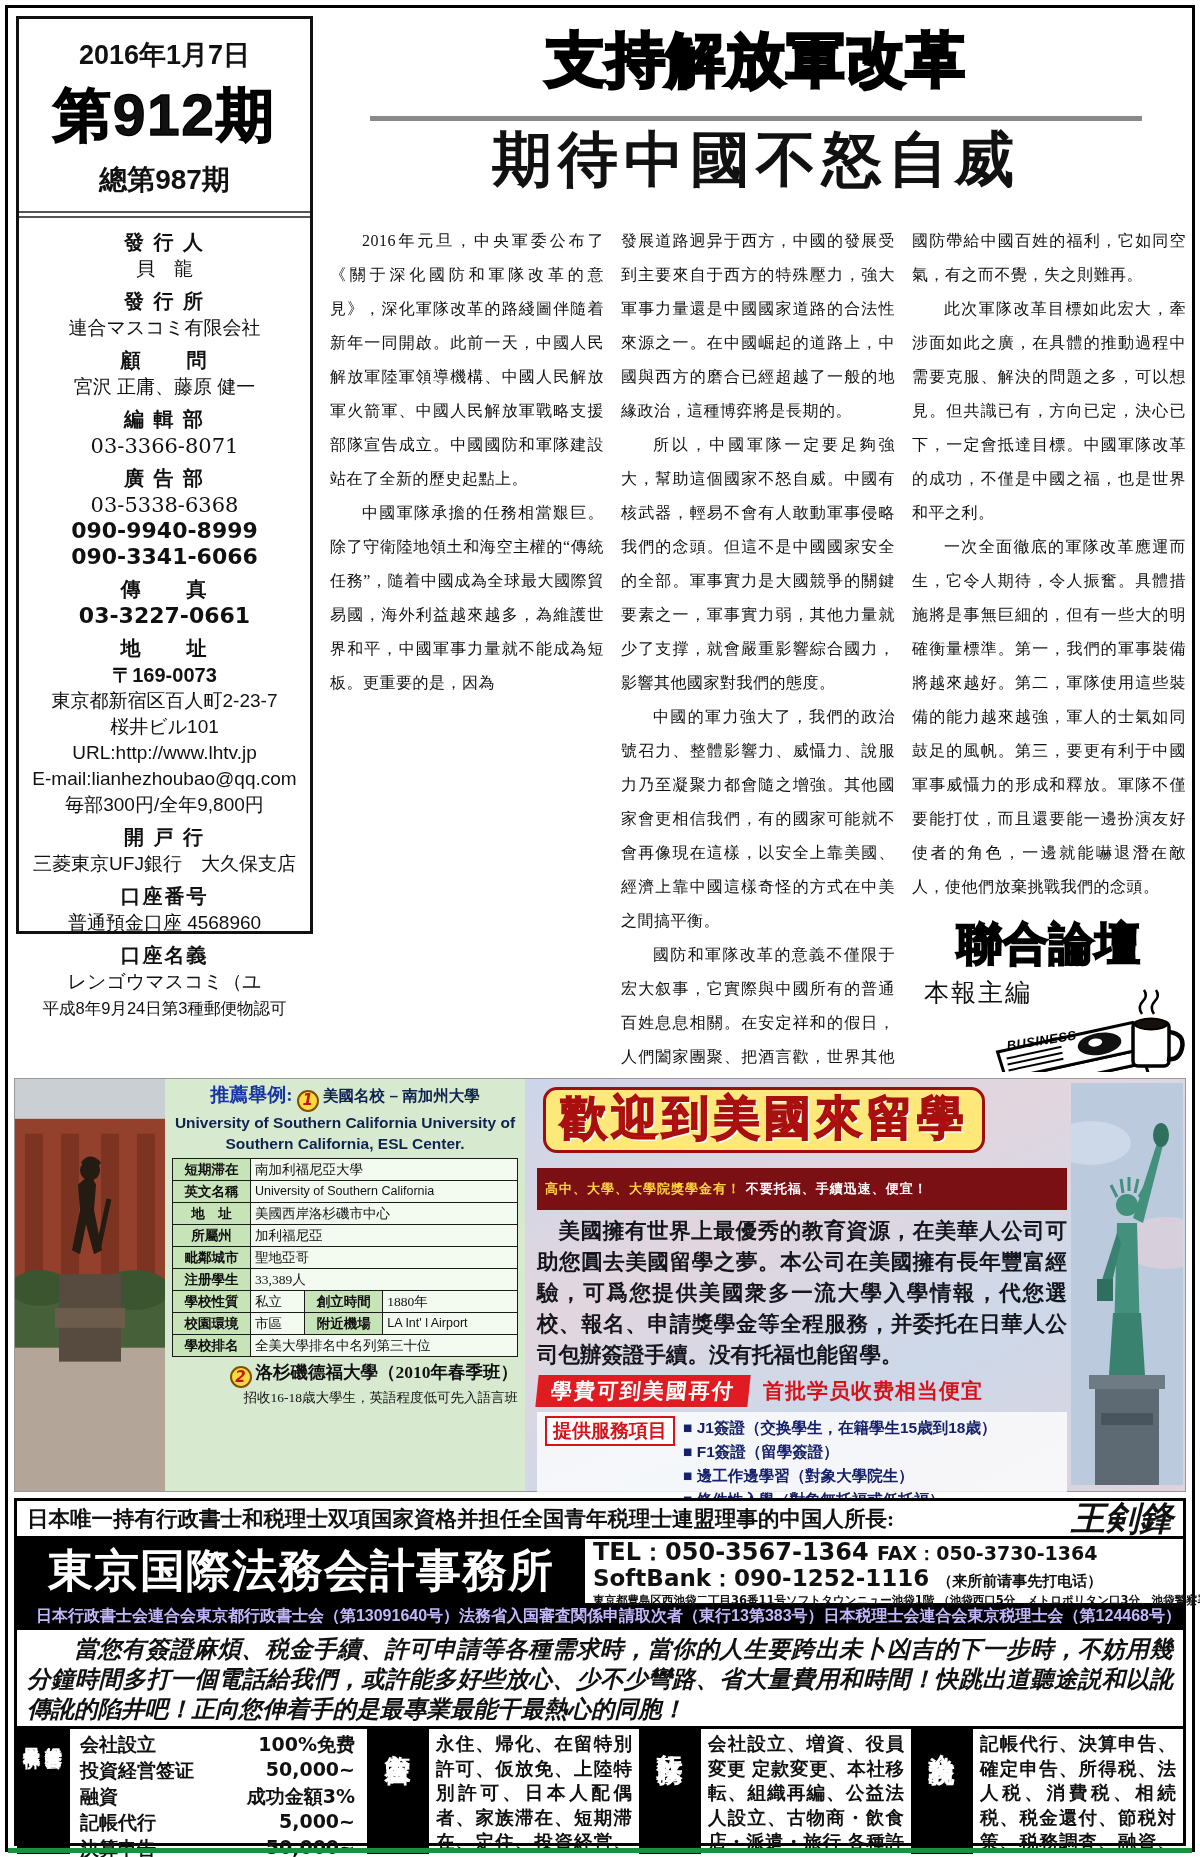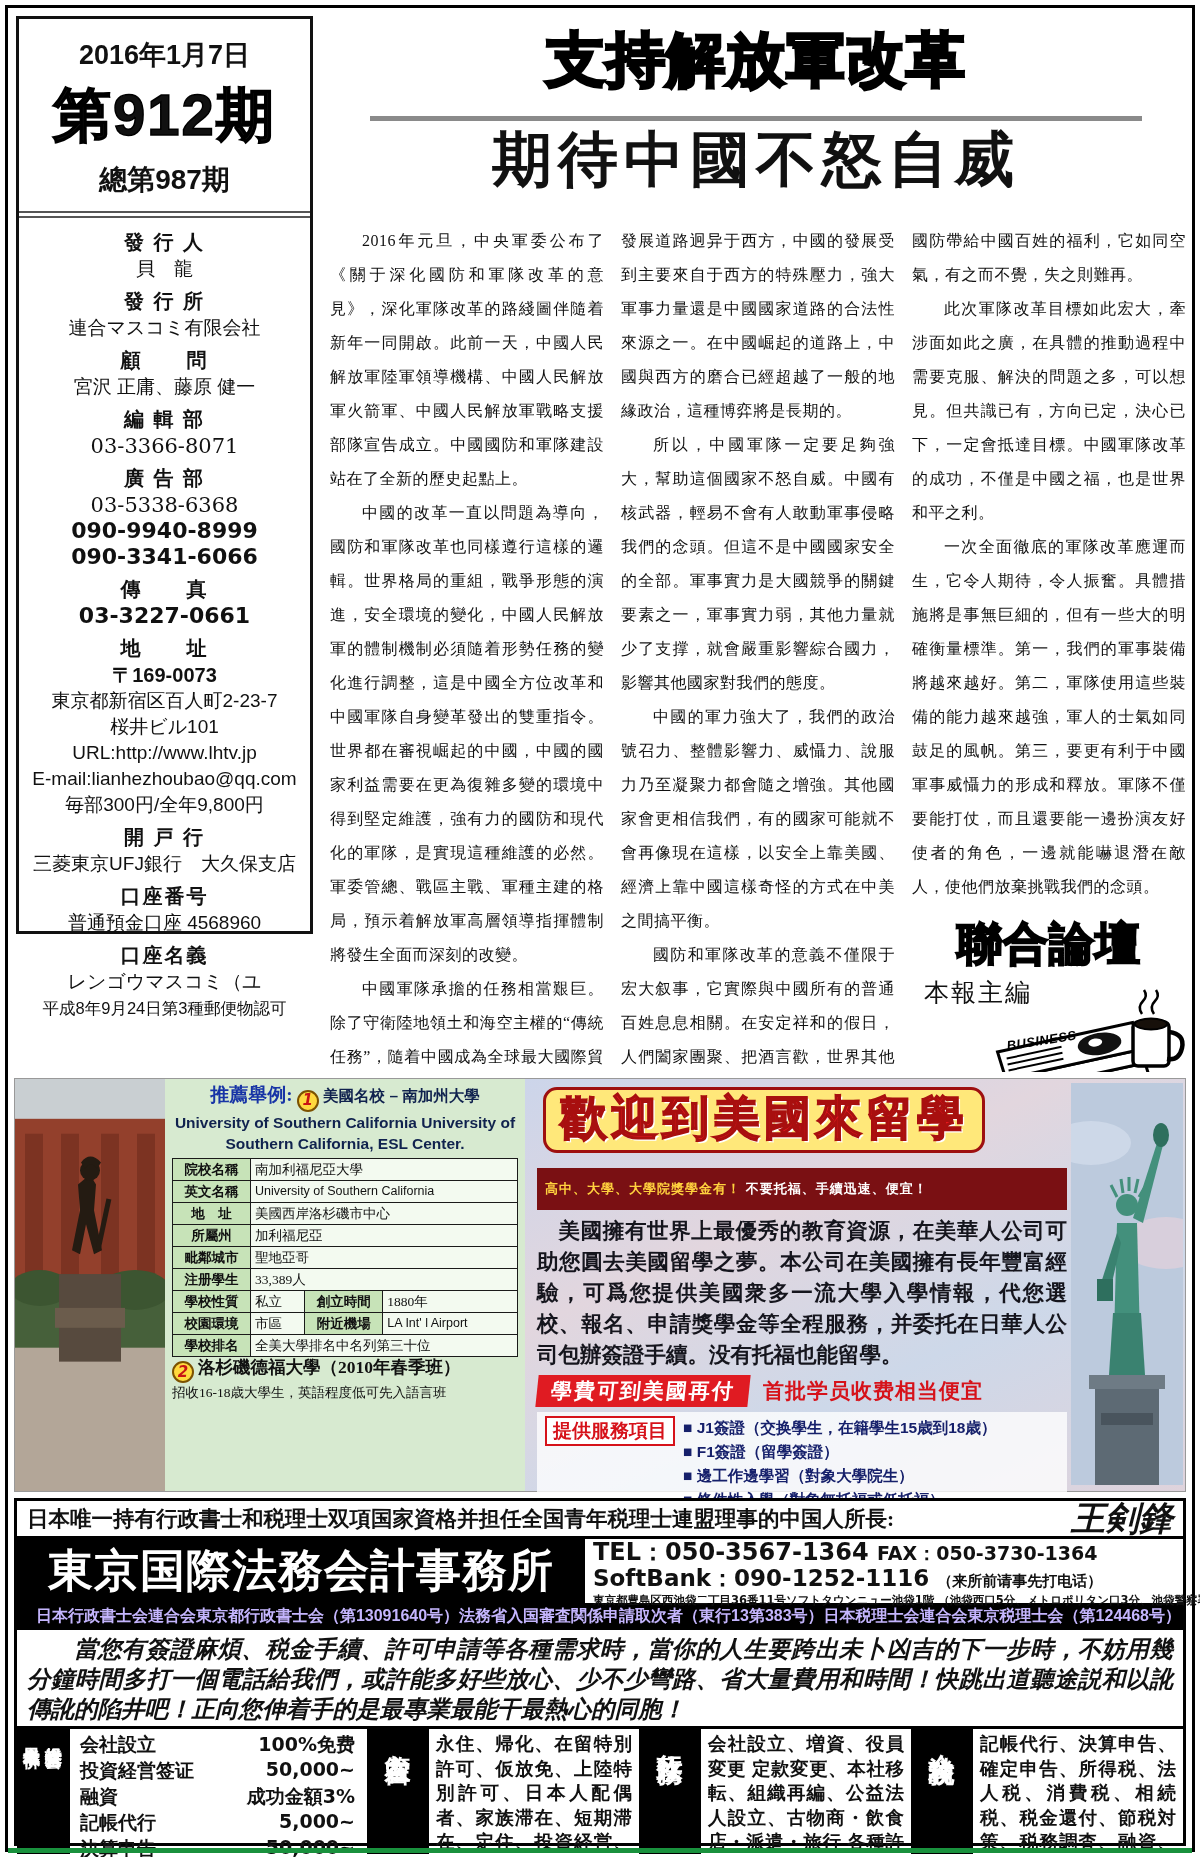--- a/index.html
+++ b/index.html
@@ -50,21 +50,21 @@
   .rec-head { font-size:15.5px; line-height:21px; text-align:center; color:#10224e;
               font-family:"Liberation Sans",sans-serif; font-weight:bold;}
   .rec-label { color:#1734a6; font-family:"Liberation Serif",serif; font-weight:bold; font-size:19px; }
   .circ { display:inline-flex; width:22px; height:22px; border-radius:50%; background:#ffd93e;
           border:2px solid #7c5200; color:#c81414; font-weight:900; font-size:15px;
           align-items:center; justify-content:center; font-style:italic; font-family:"DejaVu Sans",sans-serif; vertical-align:-4px;}
   .usc-table { width:100%; border-collapse:collapse; margin-top:4px; font-size:13.5px; }
   .usc-table td { border:1.5px solid #1a1a1a; padding:2px 4px; background:#f3faf0; line-height:17px;}
   .usc-table td.lbl { background:#c7e3b8; font-weight:bold; text-align:center; width:78px; white-space:nowrap;}
   .usc-table td.en { font-family:"Liberation Sans",sans-serif; font-size:12.5px; }
-  .item2 { line-height:20px; }
+  .item2 { margin-top:5px; line-height:20px;text-align:right; }
   .item2-title { font-weight:bold; font-size:17.5px; }
   .item2-sub { font-size:13.5px; }
 
   .cloud-panel { flex:1; position:relative; padding:8px 118px 6px 12px;
                  background:linear-gradient(155deg,#ccd5ea 0%,#e2d6de 35%,#cdd8e9 65%,#dfd3dc 100%); }
   .welcome-box { display:inline-block; background:#ffe87a; border:3px solid #9e0f0f; border-radius:14px;
                  padding:0 14px 4px 14px; margin-left:6px;}
   .welcome-text { font-family:"Liberation Sans",sans-serif; font-weight:900; font-size:47px; letter-spacing:4px;
                   color:#e8191f; -webkit-text-stroke:1.5px #a80f0f; text-shadow:2px 2px 0 #fff; line-height:56px;}
   .promo-bar { background:#7a1013; margin-top:15px; padding:12px 8px; font-family:"Liberation Sans",sans-serif;
@@ -168,21 +168,20 @@
 
 <header class="title-block">
   <h1 class="main-title">支持解放軍改革</h1>
   <div class="title-rule"></div>
   <h2 class="sub-title">期待中國不怒自威</h2>
 </header>
 
 <main class="columns">
   <div class="col">
     <p class="ind">2016年元旦，中央軍委公布了《關于深化國防和軍隊改革的意見》，深化軍隊改革的路綫圖伴隨着新年一同開啟。此前一天，中國人民解放軍陸軍領導機構、中國人民解放軍火箭軍、中國人民解放軍戰略支援部隊宣告成立。中國國防和軍隊建設站在了全新的歷史起點上。</p>
-    <p class="ind">中國的改革一直以問題為導向，國防和軍隊改革也同樣遵行這樣的邏輯。世界格局的重組，戰爭形態的演進，安全環境的變化，中國人民解放軍的體制機制必須隨着形勢任務的變化進行調整，這是中國全方位改革和中國軍隊自身變革發出的雙重指令。世界都在審視崛起的中國，中國的國家利益需要在更為復雜多變的環境中得到堅定維護，強有力的國防和現代化的軍隊，是實現這種維護的必然。軍委管總、戰區主戰、軍種主建的格局，預示着解放軍高層領導指揮體制將發生全面而深刻的改變。</p>
     <p class="ind">中國軍隊承擔的任務相當艱巨。除了守衛陸地領土和海空主權的“傳統任務”，隨着中國成為全球最大國際貿易國，海外利益越來越多，為維護世界和平，中國軍事力量就不能成為短板。更重要的是，因為</p>
   </div>
   <div class="col">
     <p>發展道路迥异于西方，中國的發展受到主要來自于西方的特殊壓力，強大軍事力量還是中國國家道路的合法性來源之一。在中國崛起的道路上，中國與西方的磨合已經超越了一般的地緣政治，這種博弈將是長期的。</p>
     <p class="ind">所以，中國軍隊一定要足夠強大，幫助這個國家不怒自威。中國有核武器，輕易不會有人敢動軍事侵略我們的念頭。但這不是中國國家安全的全部。軍事實力是大國競爭的關鍵要素之一，軍事實力弱，其他力量就少了支撑，就會嚴重影響綜合國力，影響其他國家對我們的態度。</p>
     <p class="ind">中國的軍力強大了，我們的政治號召力、整體影響力、威懾力、說服力乃至凝聚力都會隨之增強。其他國家會更相信我們，有的國家可能就不會再像現在這樣，以安全上靠美國、經濟上靠中國這樣奇怪的方式在中美之間搞平衡。</p>
     <p class="ind">國防和軍隊改革的意義不僅限于宏大叙事，它實際與中國所有的普通百姓息息相關。在安定祥和的假日，人們闔家團聚、把酒言歡，世界其他角落的饑餓和戰爭離人們很遠，中國軍力強弱也似乎與中國普通民衆扯不上太多關系。然而這正是強大</p>
   </div>
   <div class="col">
     <p>國防帶給中國百姓的福利，它如同空氣，有之而不覺，失之則難再。</p>
@@ -237,21 +236,21 @@
 
   <div class="green-panel">
     <div class="rec-head">
       <span class="rec-label">推薦舉例:</span>
       <span class="circ">1</span>
       <span class="rec-text">美國名校 – 南加州大學 University of Southern California University of Southern California, ESL Center.</span>
     </div>
     <table class="usc-table">
       <tbody>
       <tr>
-            <td class="lbl">院校名稱</td>
+            <td class="lbl">短期滞在</td>
           <td colspan="3">南加利福尼亞大學</td>
           </tr>
       <tr>
             <td class="lbl">英文名稱</td>
           <td colspan="3" class="en">University of Southern California</td>
           </tr>
       <tr>
             <td class="lbl">地　址</td>
           <td colspan="3">美國西岸洛杉磯市中心</td>
           </tr>

